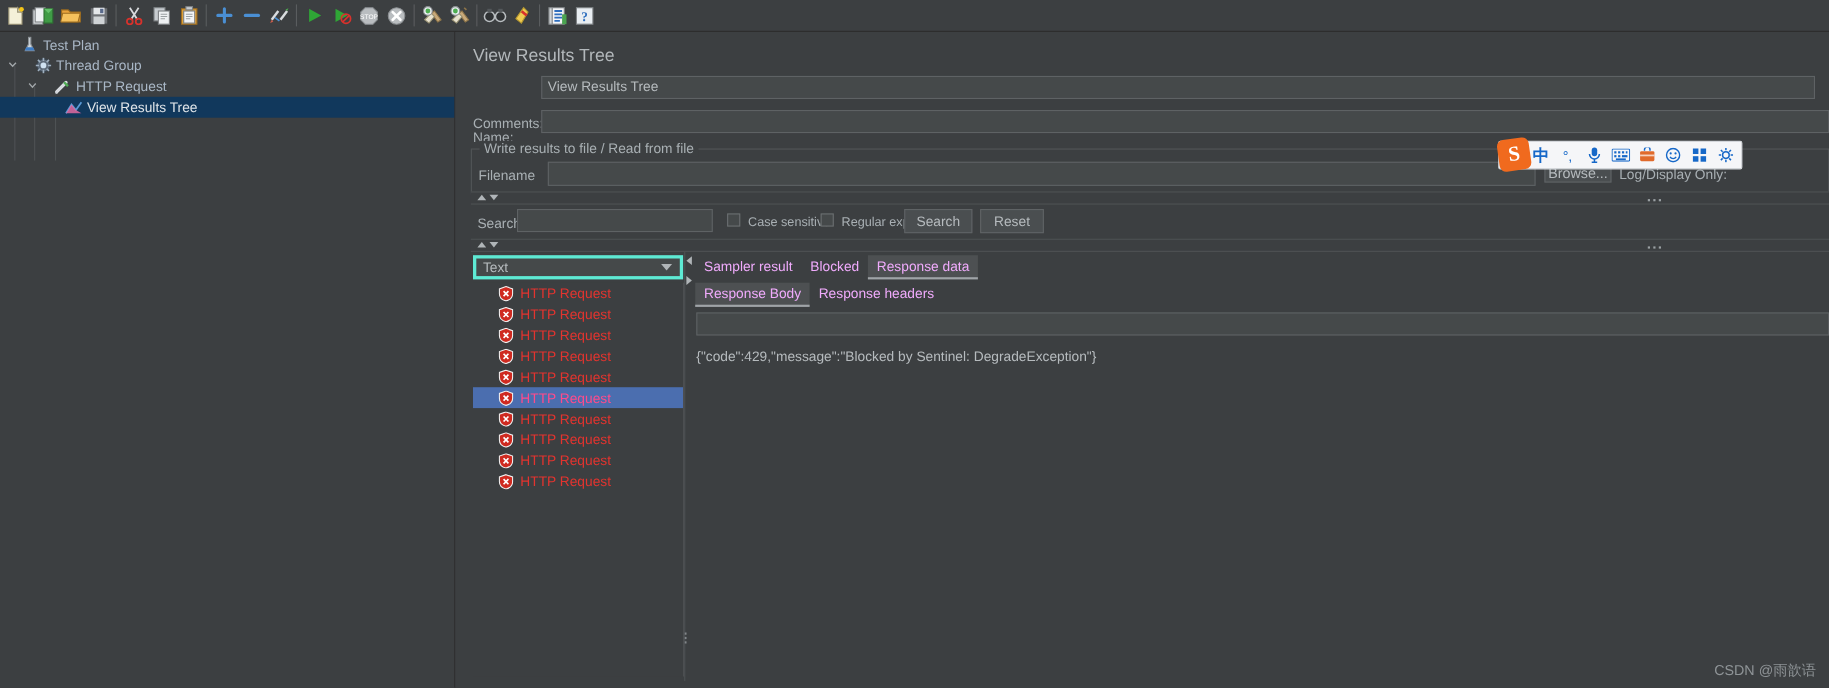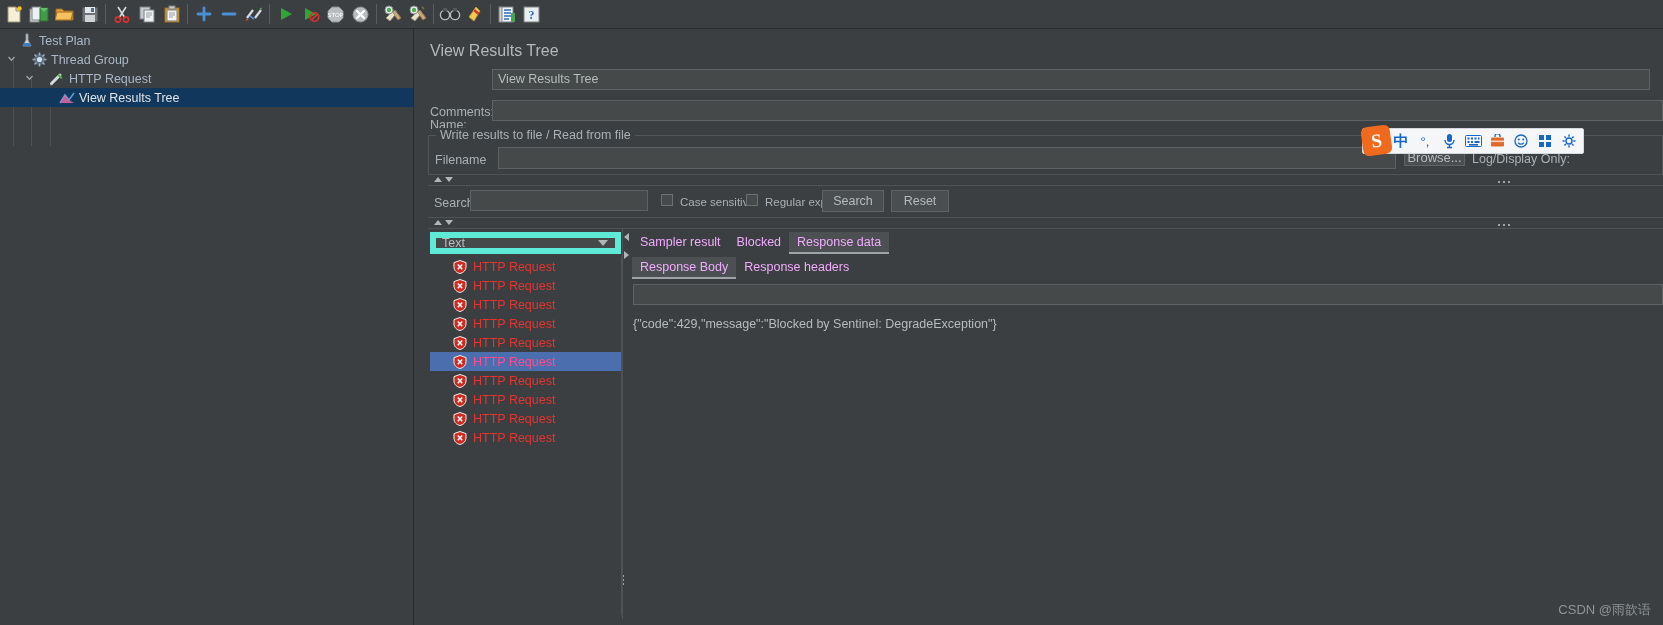--- a/index.html
+++ b/index.html
@@ -172,21 +172,21 @@
     width: 12px; height: 12px;
     background: #45494a;
     border: 1px solid #6b6f71;
     box-sizing: border-box;
   }
 
   
   .combo {
     position: absolute;
     background: #45494a;
-    border: 6px solid #5eead4;
+    border: 3px solid #5eead4;
     box-sizing: border-box;
     display: flex;
     align-items: center;
     color: #b6bbbe;
     font-size: 12.5px;
     padding-left: 6px;
   }
   .combo-arrow {
     position: absolute;
     right: 7px;

